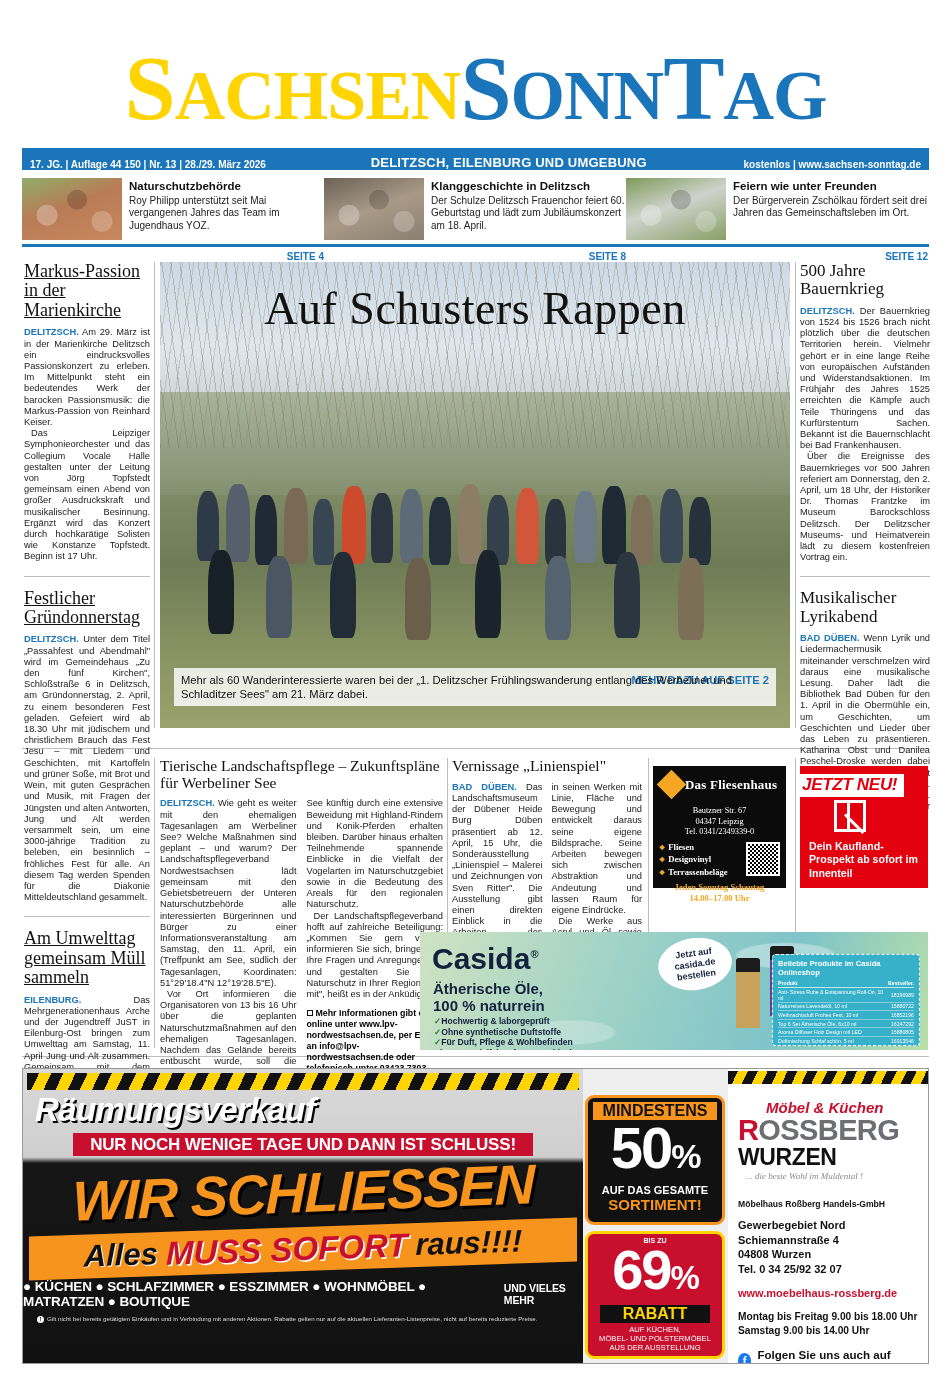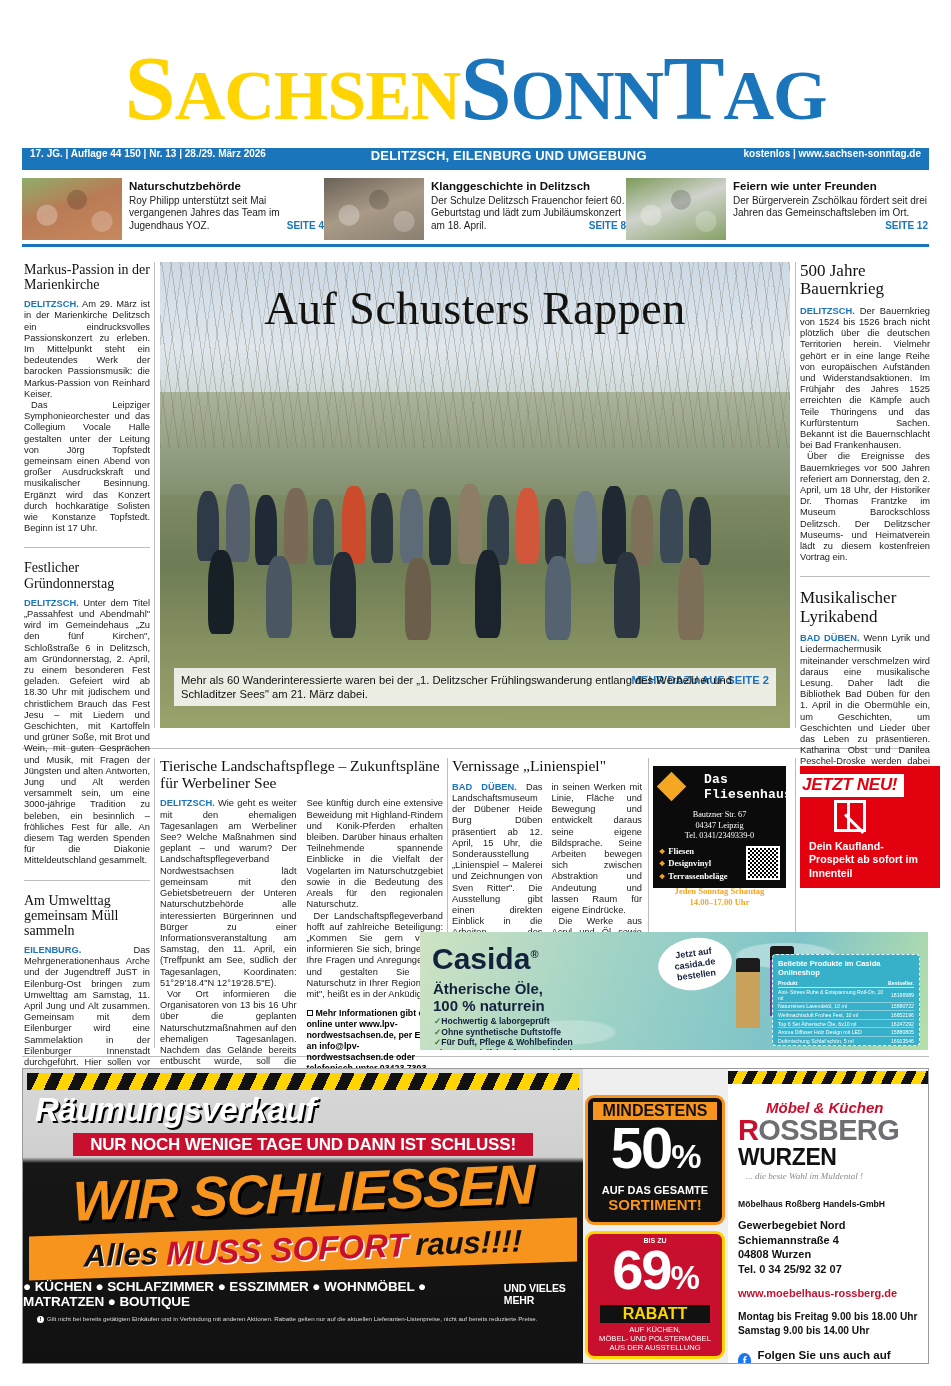--- a/index.html
+++ b/index.html
@@ -27,21 +27,21 @@
   }
   .logo .cap { font-size:92px; }
   .logo .sc  { font-size:70px; }
   .logo .yellow { color:#FFD400; }
   .logo .blue { color:#1B75BB; }
 
   
   .infobar {
     position:absolute; left:22px; top:148px; width:907px; height:22px;
     background:#1B75BB; color:#fff;
-    display:flex; align-items:flex-start; justify-content:space-between;
+    display:flex; align-items:flex-end; justify-content:space-between;
     padding:0 8px;
     font-size:10.5px; font-weight:700;
   }
   .infobar .center { font-size:13px; letter-spacing:.2px;margin-left:8px; }
   .infobar .left, .infobar .right { font-size:10px; }
 
   
   .teasers {
     position:absolute; left:22px; top:178px; width:907px; height:64px;
     display:flex; gap:0;
@@ -57,42 +57,42 @@
   .thumb::after{
     content:""; position:absolute; inset:0;
     background:
       radial-gradient(circle at 25% 60%, rgba(255,255,255,.28) 0 12%, transparent 13%),
       radial-gradient(circle at 55% 35%, rgba(0,0,0,.18) 0 14%, transparent 15%),
       radial-gradient(circle at 80% 70%, rgba(255,255,255,.22) 0 11%, transparent 12%);
   }
   .teaser .ttxt { padding-top:2px; }
   .teaser h3 { font-size:11.5px; font-weight:700; color:#111; margin-bottom:3px; }
   .teaser p { font-size:10px; line-height:12.4px; color:#222; }
-  .teaser .pg { color:#1B75BB; font-weight:700; float:right; }
+  .teaser .pg { color:#1B75BB; font-weight:700; float:right;margin-top:31px; }
   .teaserline { position:absolute; left:22px; top:244px; width:907px; height:3px; background:#1B75BB; }
 
   
   .vrule { position:absolute; width:1px; background:#bdbdbd; }
 
   
   .colhead {
     font-family:"Liberation Serif", serif;
     font-weight:400; color:#111; line-height:1.08;
   }
   .body-txt {
     font-size:9.3px; line-height:11.2px; color:#1a1a1a;
     text-align:justify; hyphens:auto;
   }
   .body-txt p { margin:0; text-indent:7px; }
   .body-txt p:first-child { text-indent:0; }
   .place { color:#1B75BB; font-weight:700; }
 
   
   .leftcol { position:absolute; left:24px; top:262px; width:126px; }
-  .leftcol h2 { font-size:14px; margin-bottom:7px; }
+  .leftcol h2 { font-size:18px; margin-bottom:7px;text-decoration:underline; }
   .leftcol .body-txt { margin-bottom:0; }
   .sep { height:1px; background:#bdbdbd; margin:13px 0 12px; }
 
   
   .rightcol { position:absolute; left:800px; top:262px; width:130px; }
   .rightcol h2 { font-size:17px; margin-bottom:7px; }
 
   
   .hero {
     position:absolute; left:160px; top:262px; width:630px; height:466px;
@@ -149,21 +149,21 @@
   .midB { position:absolute; left:452px; top:758px; width:190px; }
   .midB h2 { font-size:15.5px; margin-bottom:7px; }
   .midB .cols { column-count:2; column-gap:9px; }
 
   
   .fliesen {
     position:absolute; left:653px; top:766px; width:133px; height:122px;
     background:#0b0b0b; color:#fff; padding:6px 6px 5px;
     font-family:"Liberation Serif", serif;
   }
-  .fliesen .brandrow { display:flex; align-items:center; gap:19px;font-family:Liberation Mono, monospace; }
+  .fliesen .brandrow { display:flex; align-items:center; gap:0; }
   .fliesen .dia {
     width:26px; height:26px; flex:0 0 26px; position:relative;
   }
   .fliesen .dia b {
     position:absolute; width:11px; height:11px; background:#F5A623; transform:rotate(45deg);
   }
   .fliesen .dia b:nth-child(1){ left:7px; top:0; }
   .fliesen .dia b:nth-child(2){ left:0; top:7px; }
   .fliesen .dia b:nth-child(3){ left:14px; top:7px; }
   .fliesen .dia b:nth-child(4){ left:7px; top:14px; }
@@ -174,21 +174,21 @@
   .fliesen .lists li::before { content:"\2756"; color:#F5A623; margin-right:3px; font-size:7px; }
   .qr { width:34px; height:34px; background:
       repeating-linear-gradient(90deg,#fff 0 2px,#000 2px 4px),
       repeating-linear-gradient(0deg,#fff 0 2px,#000 2px 4px);
       background-blend-mode:difference; border:2px solid #fff; }
   .fliesen .schautag { text-align:center; color:#F5A623; font-size:8.6px; font-weight:700; line-height:10.6px; margin-top:3px; }
   .fliesen .web { text-align:center; font-size:8px; margin-top:2px; }
 
   
   .kaufland {
-    position:absolute; left:800px; top:766px; width:140px; height:122px;
+    position:absolute; left:800px; top:766px; width:128px; height:122px;
     background:#E3000F; color:#fff; padding:8px;
   }
   .kaufland .jetzt {
     position:absolute; left:-4px; top:8px; background:#fff; color:#E3000F;
     font-style:italic; font-weight:700; font-size:17px; padding:1px 7px 2px 6px;
     letter-spacing:-.3px;
   }
   .kaufland .klogo {
     position:absolute; left:34px; top:34px; width:32px; height:32px;
     border:3px solid #fff;

